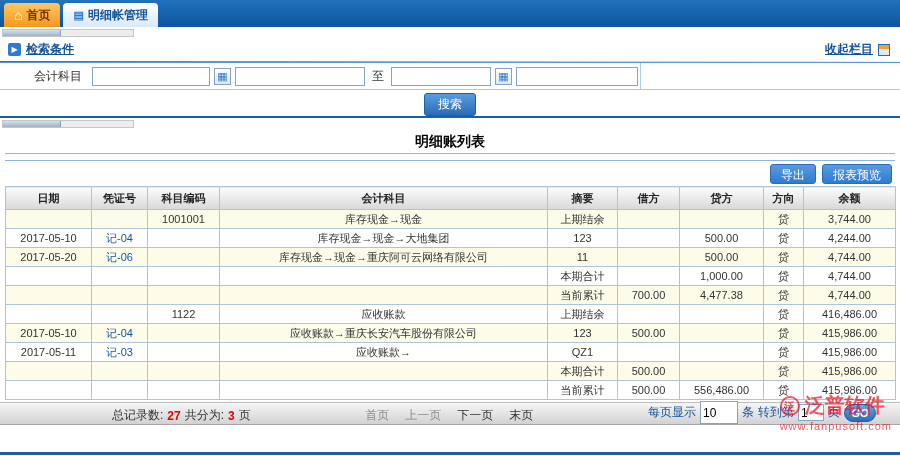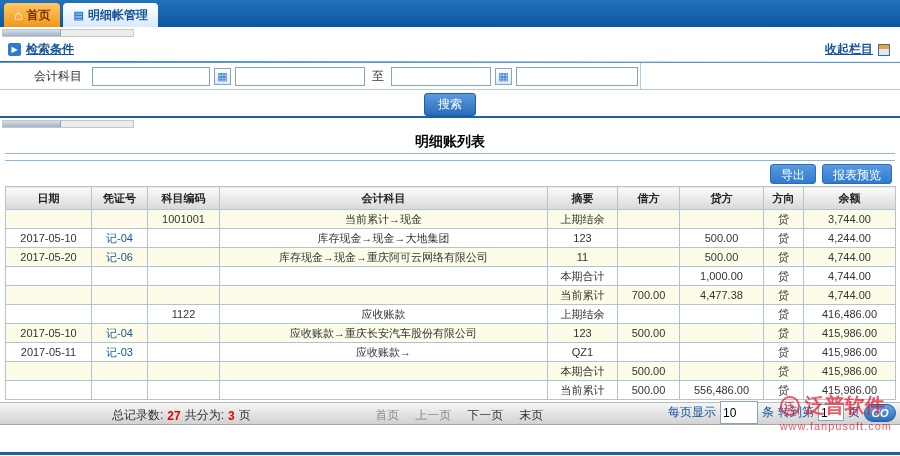--- a/index.html
+++ b/index.html
@@ -56,21 +56,21 @@
   .ledger td { border:1px solid #b0c4d8; height:19px; text-align:center; padding:0 3px; overflow:hidden; white-space:nowrap; background:#fff; }
   .ledger tr.alt td { background:#fcfce8; }
   .ledger td.vlink { color:#1457a0; cursor:pointer; }
   
   .footerbar { margin-top:2px; height:23px; background:linear-gradient(#f6f6f6,#d2d2d2); border-top:1px solid #bdbdbd; border-bottom:1px solid #a8a8a8; display:flex; align-items:flex-end; font-size:12px; }
   .f-left { margin-left:112px; display:flex; align-items:center; gap:4px; color:#333; }
   .red { color:#e60000; font-weight:bold; }
   .f-center { flex:1; display:flex; justify-content:center; gap:16px; }
   .pg { color:#333; cursor:pointer; text-decoration:none; }
   .pg.dim { color:#8a8a8a; }
-  .f-right { display:flex; align-items:center; gap:4px; margin-right:4px; color:#14549c; }
+  .f-right { display:flex; align-items:center; gap:4px; margin-right:24px; color:#14549c; }
   .pp-input { width:38px; height:23px; border:1px solid #86a5c6; padding:0 2px; font:12px "Liberation Sans",sans-serif; }
   .goto-input { width:26px; height:17px; border:1px solid #86a5c6; padding:0 2px; font:12px "Liberation Sans",sans-serif; }
   .go-btn { width:32px; height:18px; border-radius:9px; background:linear-gradient(#6aa6e8,#2a6cb8); color:#fff; font-weight:bold; font-style:italic; font-size:11px; border:1px solid #1a5fa8; cursor:pointer; }
   .bottomline { position:absolute; left:0; right:0; bottom:1px; height:3px; background:#1a5fa8; }
   
   .watermark { position:absolute; right:8px; top:392px; text-align:center; color:#e81123; opacity:0.7; pointer-events:none; }
   .wm-top { display:flex; align-items:center; gap:5px; font-size:20px; font-weight:bold; font-family:"Liberation Serif",serif; }
   .wm-logo { width:20px; height:20px; border:2px solid #e81123; border-radius:50%; font-size:11px; line-height:16px; text-align:center; }
   .wm-url { font-size:11px; letter-spacing:1px; margin-top:1px; }
 </style>
@@ -158,21 +158,21 @@
         <th>贷方</th>
         <th>方向</th>
         <th>余额</th>
       </tr>
   </thead>
   <tbody>
       <tr class="alt">
         <td></td>
         <td></td>
         <td>1001001</td>
-        <td>当前累计→现金</td>
+        <td>库存现金→现金</td>
         <td>上期结余</td>
         <td></td>
         <td></td>
         <td>贷</td>
         <td>3,744.00</td>
       </tr>
       <tr>
         <td>2017-05-10</td>
         <td class="vlink">记-04</td>
         <td></td>

